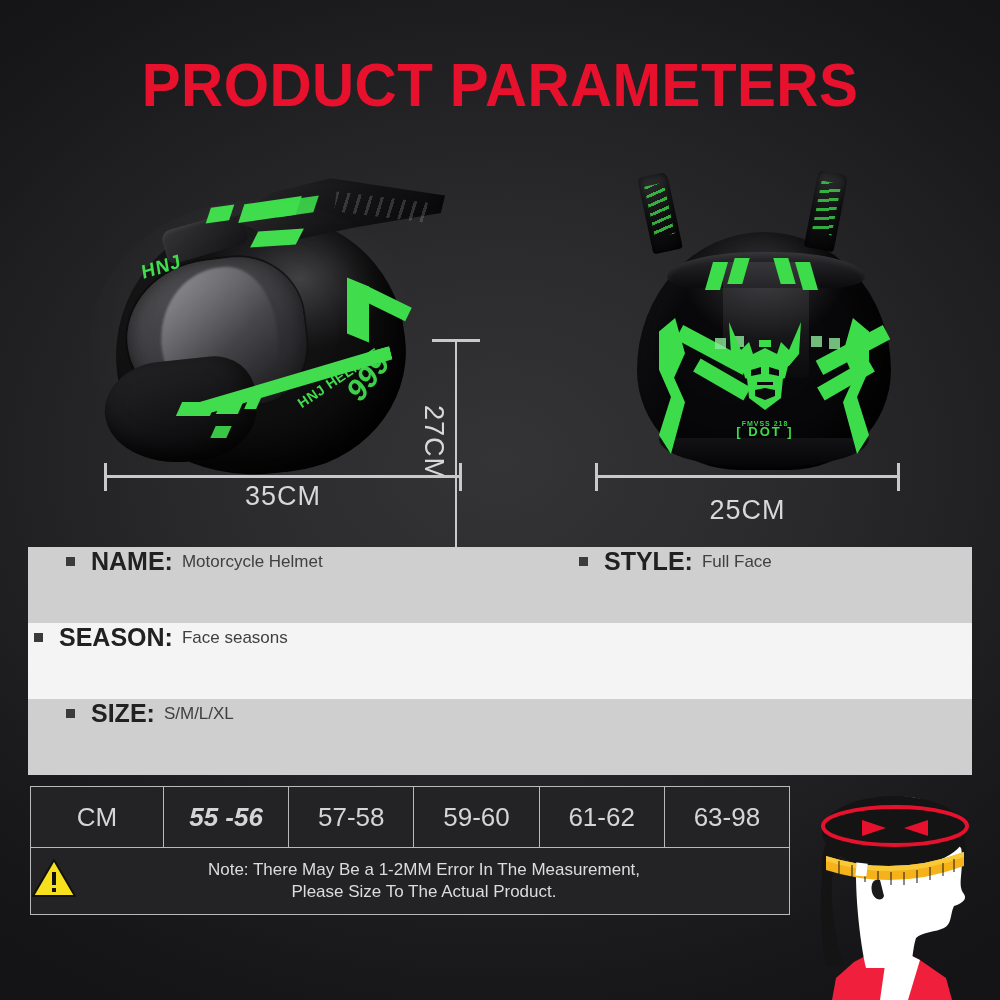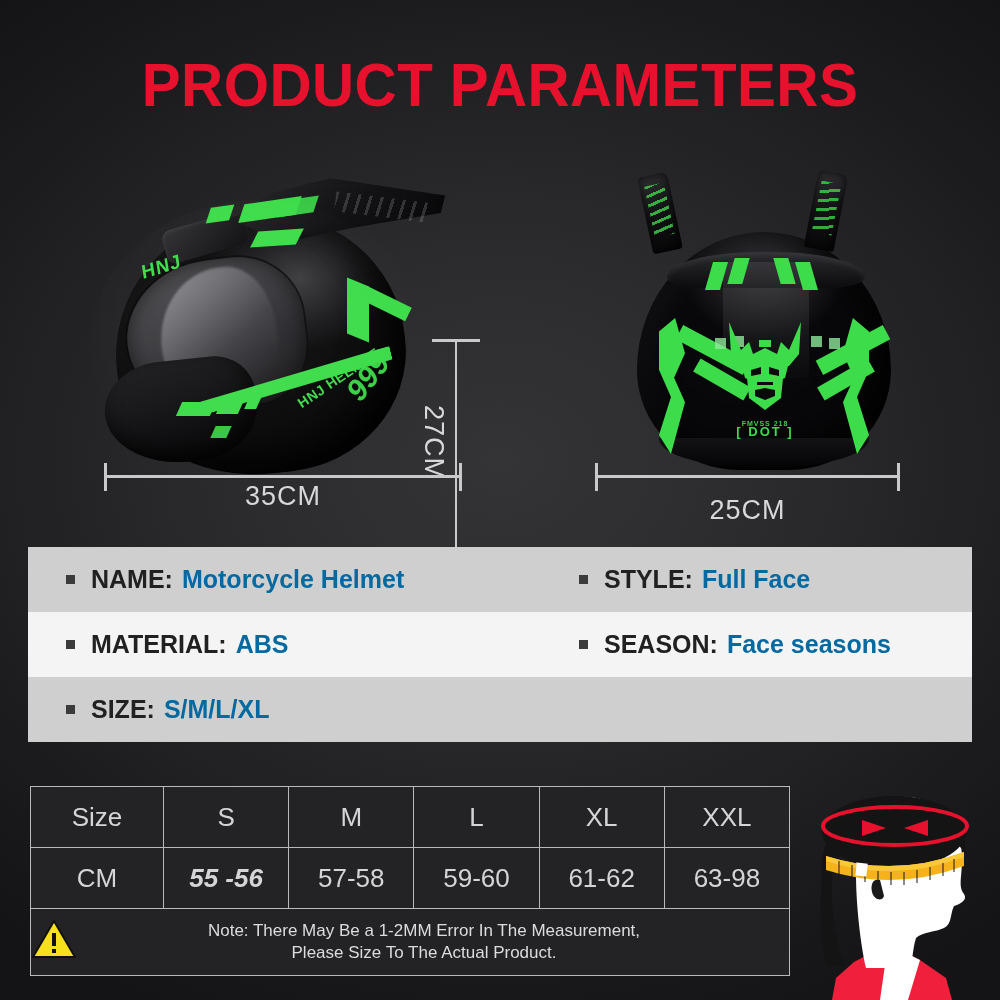--- a/index.html
+++ b/index.html
@@ -221,34 +221,34 @@
   .dimline { position: absolute; background: #c9c9cc; }
   .cap { position: absolute; background: #c9c9cc; }
   .dimtext {
     position: absolute; color: #d8d8db; font-size: 27px; font-weight: 400; letter-spacing: 1px;
   }
 
   
   #spec { position: absolute; left: 28px; top: 547px; width: 944px; }
   .spec-row {
     position: relative;
-    height: 65px;
+    height: 76px;
     display: flex;
-    align-items: center;
+    align-items: flex-start;
   }
   .spec-row.odd { background: #cfcfcf; }
   .spec-row.even { background: #f4f4f4; }
   .spec-cell { display: flex; align-items: center; }
   .spec-cell.left  { width: 545px; padding-left: 38px; box-sizing: border-box; }
   .spec-cell.right { padding-left: 6px; }
   .bullet {
     width: 9px; height: 9px; background: #3b3b3b; margin-right: 16px; flex: 0 0 auto;
   }
   .spec-label { font-size: 25px; font-weight: 700; color: #212121; margin-right: 9px; white-space: nowrap; }
-  .spec-value { font-size: 25px; font-weight: 700; color: #0369a1; white-space: nowrap; }
+  .spec-value { font-size: 17px; font-weight: 400; color: #404040; white-space: nowrap; }
 
   
   #sizetable {
     position: absolute; left: 30px; top: 786px; width: 760px;
     border-collapse: collapse;
     table-layout: fixed;
   }
   #sizetable td {
     border: 1px solid #b9b9bc;
     background: #232325;
@@ -383,50 +383,37 @@
         <span class="spec-label">NAME:</span>
         <span class="spec-value">Motorcycle Helmet</span>
       </div>
       <div class="spec-cell right">
         <span class="bullet"></span>
         <span class="spec-label">STYLE:</span>
         <span class="spec-value">Full Face</span>
       </div>
     </div>
     <div class="spec-row even">
-      <div class="spec-cell left">
-        <span class="bullet"></span>
-        <span class="spec-label">MATERIAL:</span>
-        <span class="spec-value">ABS</span>
-      </div>
       <div class="spec-cell right">
         <span class="bullet"></span>
         <span class="spec-label">SEASON:</span>
         <span class="spec-value">Face seasons</span>
       </div>
     </div>
     <div class="spec-row odd">
       <div class="spec-cell left">
         <span class="bullet"></span>
         <span class="spec-label">SIZE:</span>
         <span class="spec-value">S/M/L/XL</span>
       </div>
     </div>
   </div>
 
   <table id="sizetable">
     <tbody>
-        <tr>
-      <td class="firstcol">Size</td>
-      <td>S</td>
-      <td>M</td>
-      <td>L</td>
-      <td>XL</td>
-      <td>XXL</td>
-    </tr>
     <tr>
       <td class="firstcol">CM</td>
       <td class="em">55 -56</td>
       <td>57-58</td>
       <td>59-60</td>
       <td>61-62</td>
       <td>63-98</td>
     </tr>
     <tr>
       <td class="notecell" colspan="6">

